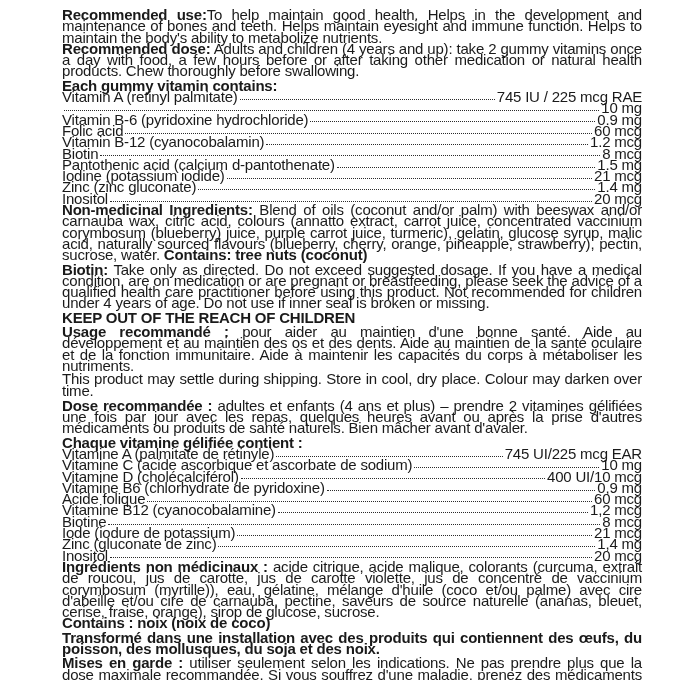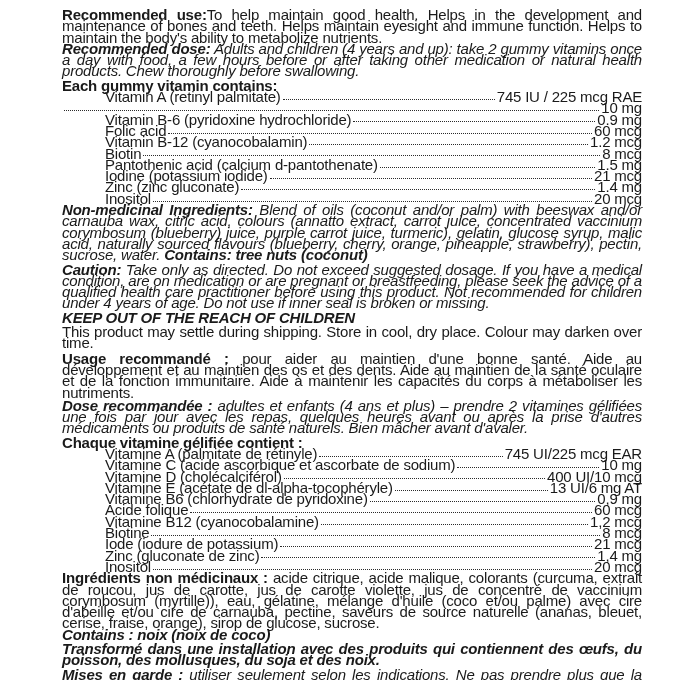--- a/index.html
+++ b/index.html
@@ -19,29 +19,29 @@
     font-size: 15px;
     line-height: 11.3px;
     letter-spacing: -0.2px;
   }
   .p {
     margin: 0;
     text-align: justify;
   }
   b, .bold { font-weight: 700; }
   .sp2 { margin-bottom: 2px; }
-  .sp3 { margin-bottom: 3px; font-style: italic; }
+  .sp3 { margin-bottom: 3px; }
   .sp4 { margin-bottom: 4px; }
   .rows { margin: 0; }
   .row {
     display: flex;
     align-items: baseline;
     height: 11.3px;
   }
-  .rname { white-space: nowrap; margin-left: 43px; }
+  .rname { white-space: nowrap; }
   .rval  { white-space: nowrap; }
   .dots {
     flex: 1;
     height: 0;
     align-self: flex-end;
     margin: 0 2px 2.5px 2px;
     border-bottom: 1.5px dotted #2b2b2b;
   }
 </style>
 </head>
@@ -103,52 +103,47 @@
     <div class="row">
         <span class="rname">Inositol</span>
         <span class="dots"></span>
         <span class="rval">20 mcg</span>
       </div>
   </div>
 
   <p class="p sp3"><b>Non-medicinal Ingredients:</b><span> Blend of oils (coconut and/or palm) with beeswax and/or carnauba wax, citric acid, colours (annatto extract, carrot juice, concentrated vaccinium corymbosum (blueberry) juice, purple carrot juice, turmeric), gelatin, glucose syrup, malic acid, naturally sourced flavours (blueberry, cherry, orange, pineapple, strawberry), pectin, sucrose, water. </span><b>Contains: tree nuts (coconut)</b></p>
 
 
-  <p class="p sp3"><b>Caution:</b><span> Take only as directed. Do not exceed suggested dosage. If you have a medical condition, are on medication or are pregnant or breastfeeding, please seek the advice of a qualified health care practitioner before using this product. Not recommended for children under 4 years of age. Do not use if inner seal is broken or missing.</span></p>
+  <p class="p sp3"><b>Biotin:</b><span> Take only as directed. Do not exceed suggested dosage. If you have a medical condition, are on medication or are pregnant or breastfeeding, please seek the advice of a qualified health care practitioner before using this product. Not recommended for children under 4 years of age. Do not use if inner seal is broken or missing.</span></p>
 
   <p class="p bold sp3">KEEP OUT OF THE REACH OF CHILDREN</p>
 
+  <p class="p sp2"><b>Usage recommandé :</b><span> pour aider au maintien d'une bonne santé. Aide au développement et au maintien des os et des dents. Aide au maintien de la santé oculaire et de la fonction immunitaire. Aide à maintenir les capacités du corps à métaboliser les nutriments.</span></p>
+
   <p class="p sp4">This product may settle during shipping. Store in cool, dry place. Colour may darken over time.</p>
-
-  <p class="p sp2"><b>Usage recommandé :</b><span> pour aider au maintien d'une bonne santé. Aide au développement et au maintien des os et des dents. Aide au maintien de la santé oculaire et de la fonction immunitaire. Aide à maintenir les capacités du corps à métaboliser les nutriments.</span></p>
 
   <p class="p sp3"><b>Dose recommandée :</b><span> adultes et enfants (4 ans et plus) – prendre 2 vitamines gélifiées une fois par jour avec les repas, quelques heures avant ou après la prise d'autres médicaments ou produits de santé naturels. Bien mâcher avant d'avaler.</span></p>
 
   <p class="p bold">Chaque vitamine gélifiée contient :</p>
 
   <div class="rows sp4">
     <div class="row">
         <span class="rname">Vitamine A (palmitate de rétinyle)</span>
         <span class="dots"></span>
         <span class="rval">745 UI/225 mcg EAR</span>
       </div>
     <div class="row">
         <span class="rname">Vitamine C (acide ascorbique et ascorbate de sodium)</span>
         <span class="dots"></span>
         <span class="rval">10 mg</span>
       </div>
     <div class="row">
         <span class="rname">Vitamine D (cholécalciférol)</span>
         <span class="dots"></span>
         <span class="rval">400 UI/10 mcg</span>
-      </div>
-    <div class="row">
-        <span class="rname">Vitamine E (acétate de dl-alpha-tocophéryle)</span>
-        <span class="dots"></span>
-        <span class="rval">13 UI/6 mg AT</span>
       </div>
     <div class="row">
         <span class="rname">Vitamine B6 (chlorhydrate de pyridoxine)</span>
         <span class="dots"></span>
         <span class="rval">0,9 mg</span>
       </div>
     <div class="row">
         <span class="rname">Acide folique</span>
         <span class="dots"></span>
         <span class="rval">60 mcg</span>

